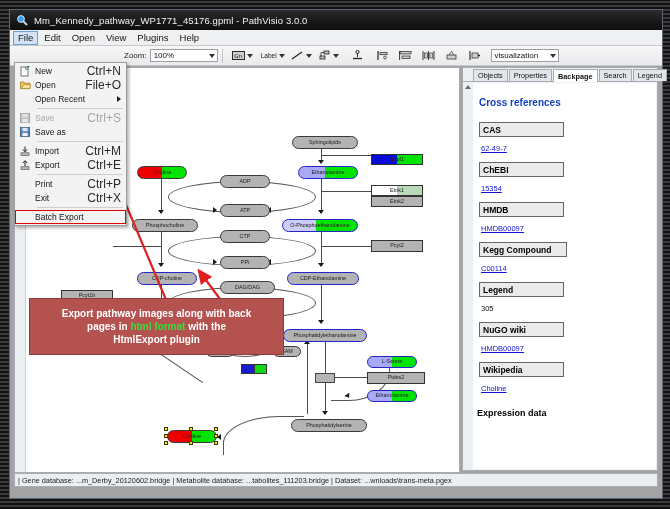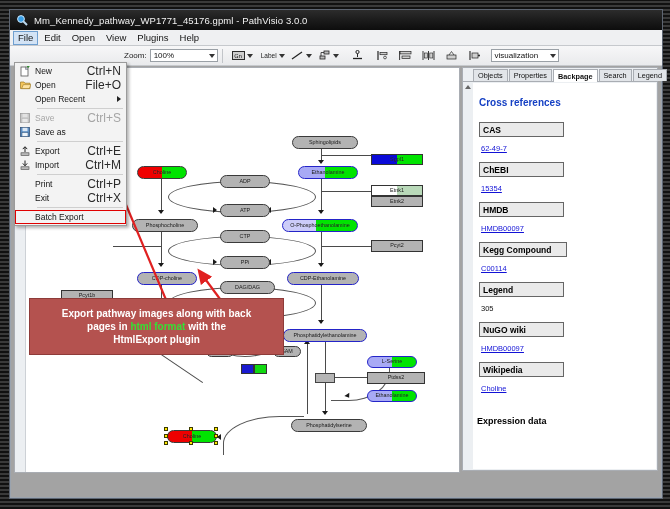--- a/index.html
+++ b/index.html
@@ -69,21 +69,21 @@
   .tab{font-size:7.3px;color:#111;padding:1.5px 4px 1px 4px;border:1px solid #a9adb3;
     border-bottom:none;background:#e2e5e9;margin-right:1px;line-height:9px;}
   .tab.sel{background:#ffffff;font-weight:bold;padding-top:2.5px;position:relative;top:1px;}
   .panel-body{position:absolute;left:10px;top:15px;right:1px;bottom:1px;background:#fff;overflow:hidden;}
   .panel-lgutter{position:absolute;left:0;top:15px;width:10px;bottom:1px;background:#eceff2;border-right:1px solid #cfd3d8;}
   .xref-title{font-size:10px;font-weight:bold;color:#1540c4;margin:14px 0 14px 6px;font-family:"Liberation Sans",sans-serif;}
   .xref-hdr{margin-left:6px;width:85px;background:#eaeaea;border:1px solid #666;
     font-size:8.5px;font-weight:bold;color:#000;padding:1.5px 3px;box-sizing:border-box;}
   .xref-val{margin:4px 0 9px 8px;font-size:7.5px;color:#1212d6;text-decoration:underline;display:inline-block;}
   .xref-val.plain{color:#111;text-decoration:none;}
-  .expr{font-size:9px;font-weight:bold;color:#000;margin-left:4px;margin-top:14px;}
+  .expr{font-size:9px;font-weight:bold;color:#000;margin-left:4px;margin-top:6px;}
 
   
   .statusbar{position:absolute;left:4px;top:463px;width:644px;height:14px;background:#eceff2;
     border:1px solid #a9adb3;display:flex;align-items:center;box-sizing:border-box;}
   .status-text{font-size:7.3px;color:#1a1a1a;padding-left:3px;white-space:nowrap;}
 
   
   .node{position:absolute;box-sizing:border-box;display:flex;align-items:center;justify-content:center;
     font-size:5.4px;color:#111;text-align:center;line-height:1;}
   .metab{border-radius:7px;border:1px solid #3a3a3a;background:#b3b3b3;}
@@ -466,36 +466,36 @@
               <rect x="2" y="5.6" width="6" height="3.8" fill="#eef4fa" stroke="#33537a" stroke-width=".5"></rect>
             </svg>
         </span>
         <span class="dd-lbl">Save as</span>
         <span class="dd-acc"></span>
       </div>
       <div class="dd-sep"></div>
       <div class="dd-row">
         <span class="dd-ico">
           <svg width="10" height="10">
+              <path d="M5 0.5 L5 5.5 M2.8 3.4 L5 5.8 L7.2 3.4" stroke="#222" stroke-width="1" fill="none"></path>
+              <rect x="1" y="6.8" width="8" height="2.6" fill="#b9b9b9" stroke="#444" stroke-width=".6"></rect>
+            </svg>
+        </span>
+        <span class="dd-lbl">Import</span>
+        <span class="dd-acc">Ctrl+M</span>
+      </div>
+      <div class="dd-row">
+        <span class="dd-ico">
+          <svg width="10" height="10">
               <path d="M5 6 L5 1 M2.8 3.1 L5 0.7 L7.2 3.1" stroke="#222" stroke-width="1" fill="none"></path>
               <rect x="1" y="6.8" width="8" height="2.6" fill="#b9b9b9" stroke="#444" stroke-width=".6"></rect>
             </svg>
         </span>
         <span class="dd-lbl">Export</span>
         <span class="dd-acc">Ctrl+E</span>
-      </div>
-      <div class="dd-row">
-        <span class="dd-ico">
-          <svg width="10" height="10">
-              <path d="M5 0.5 L5 5.5 M2.8 3.4 L5 5.8 L7.2 3.4" stroke="#222" stroke-width="1" fill="none"></path>
-              <rect x="1" y="6.8" width="8" height="2.6" fill="#b9b9b9" stroke="#444" stroke-width=".6"></rect>
-            </svg>
-        </span>
-        <span class="dd-lbl">Import</span>
-        <span class="dd-acc">Ctrl+M</span>
       </div>
       <div class="dd-sep"></div>
       <div class="dd-row">
         <span class="dd-ico"></span>
         <span class="dd-lbl">Print</span>
         <span class="dd-acc">Ctrl+P</span>
       </div>
       <div class="dd-row">
         <span class="dd-ico"></span>
         <span class="dd-lbl">Exit</span>
@@ -540,15 +540,18 @@
         <div class="xref-hdr">NuGO wiki</div>
         <div class="xref-val">HMDB00097</div>
 
         <div class="xref-hdr">Wikipedia</div>
         <div class="xref-val">Choline</div>
 
         <div class="expr">Expression data</div>
       </div>
     </div>
 
+    <div class="statusbar">
+      <span class="status-text">| Gene database: ...m_Derby_20120602.bridge | Metabolite database: ...tabolites_111203.bridge | Dataset: ...wnloads\trans-meta.pgex</span>
+    </div>
 
   </div>
 </div>
 
 </body></html>

